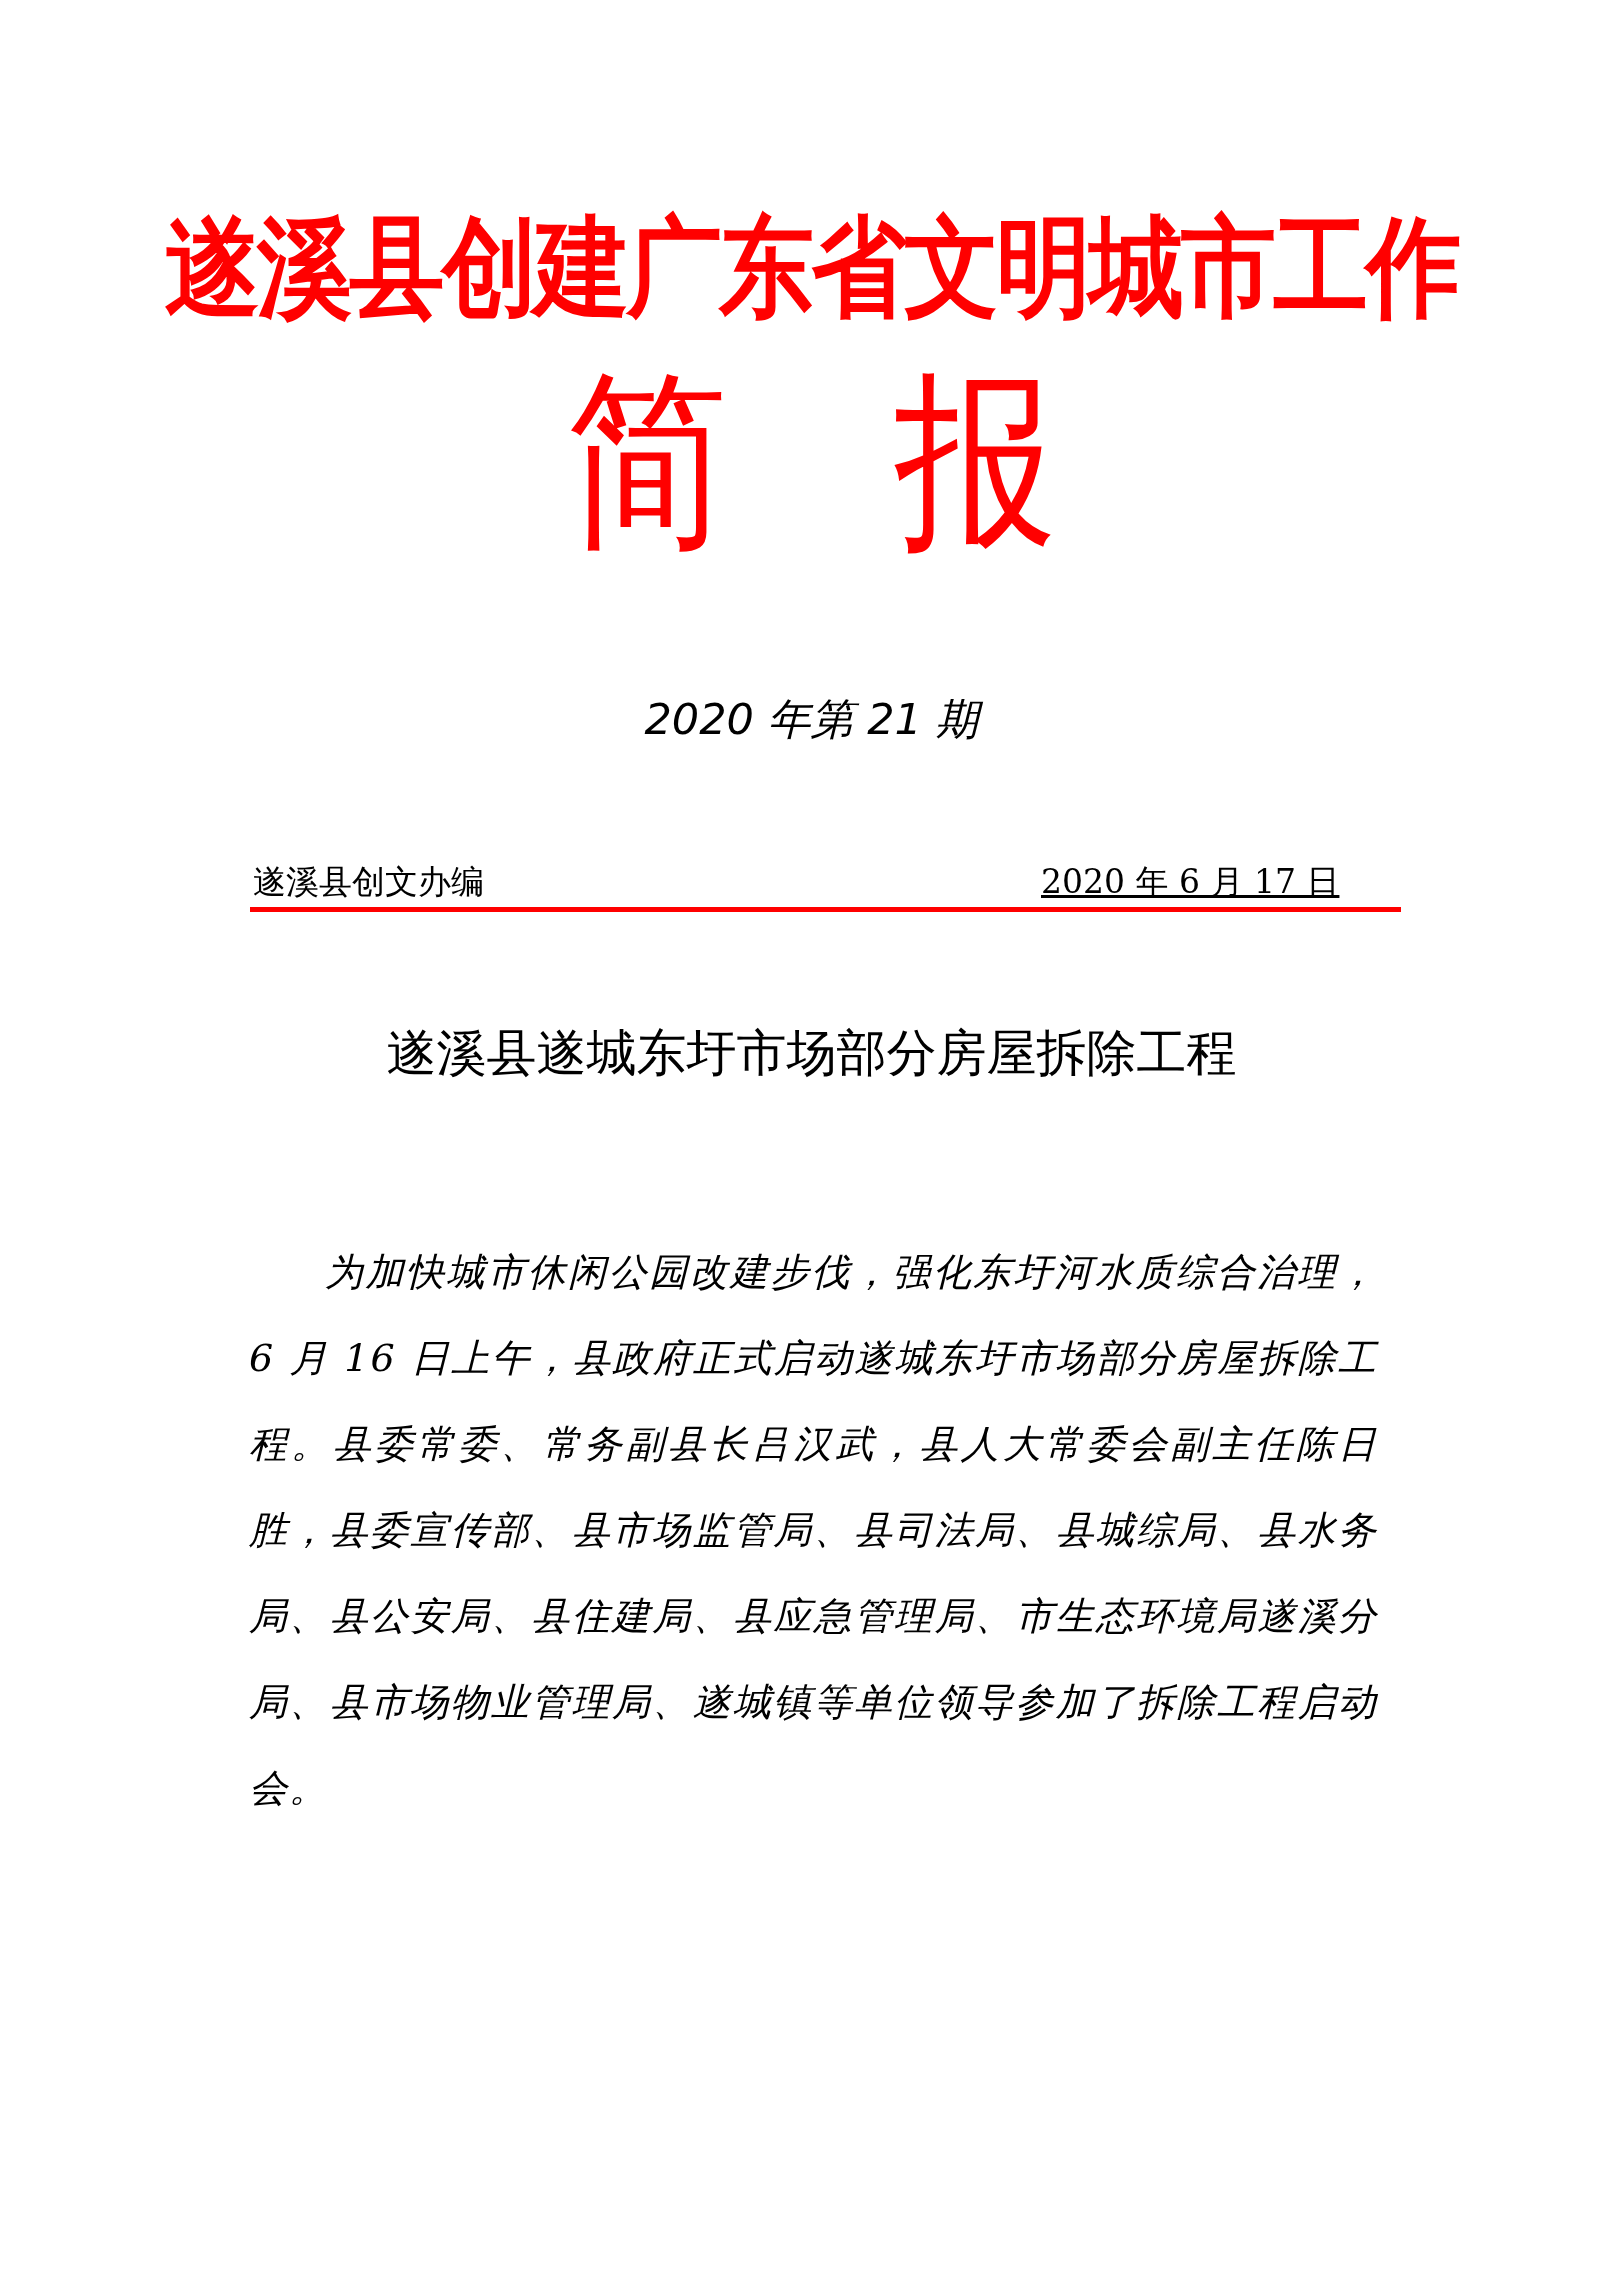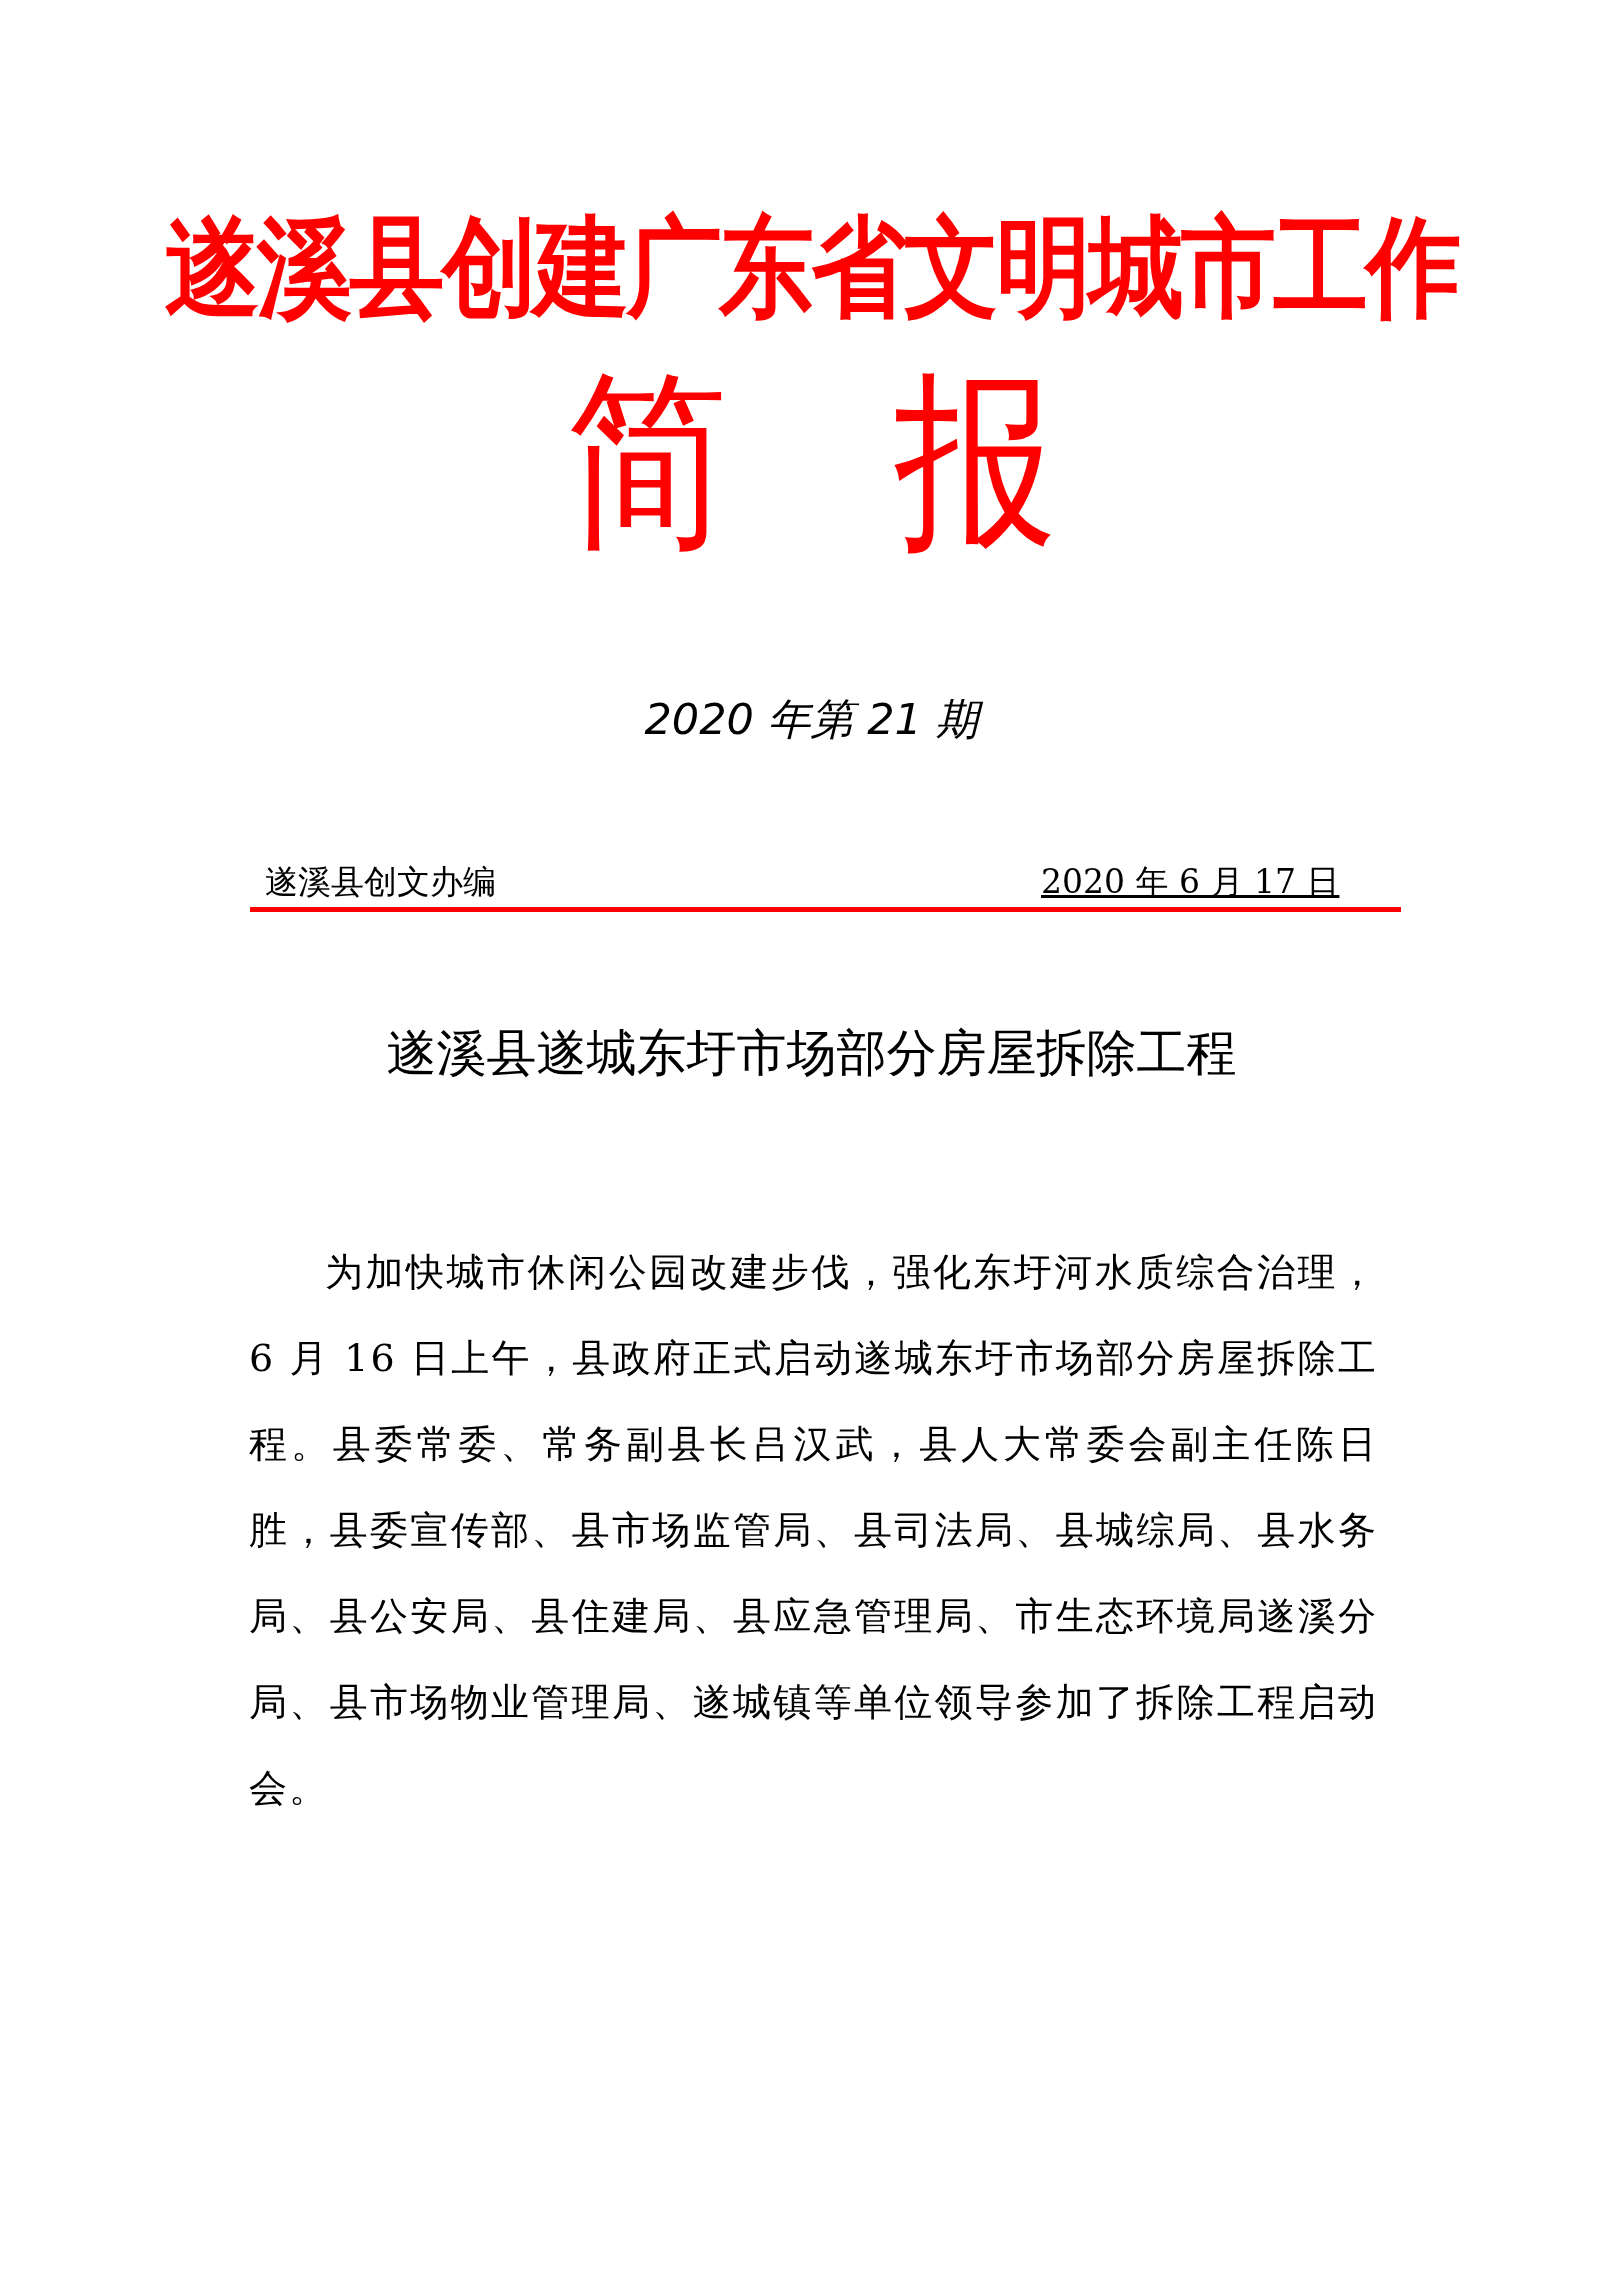--- a/index.html
+++ b/index.html
@@ -9,28 +9,28 @@
            color: #ff0000; font-family: "DejaVu Sans", sans-serif; font-weight: bold;
            font-size: 95px; letter-spacing: -2.6px; transform: scaleY(1.15); transform-origin: top center; }
     .masthead-sub { position: absolute; left: 0; width: 1623px; top: 367px; text-align: center;
            color: #ff0000; font-family: "DejaVu Serif", serif; font-size: 190px; line-height: 1;
            transform: scaleX(0.85); transform-origin: top center; }
     .masthead-sub span { display: inline-block; margin: 0 98px; }
     .issue { position: absolute; left: 0; width: 1623px; top: 691px; text-align: center;
            font-family: "DejaVu Sans", sans-serif; font-size: 43px; font-style: italic; }
     .meta-row { position: absolute; left: 249px; width: 1152px; top: 864px; height: 46px;
            font-family: "DejaVu Serif", serif; font-size: 33px; }
-    .meta-left { position: absolute; left: 16px; bottom: 5.2px; }
+    .meta-left { position: absolute; left: 4px; bottom: 5.2px; }
     .meta-right { position: absolute; left: 792px; bottom: 5.2px; text-decoration: underline; }
     .red-rule { position: absolute; left: 250px; top: 907px; width: 1151px; height: 5.2px; background: #ff0000; }
     .article-title { position: absolute; left: 0; width: 1623px; top: 1011px; text-align: center;
            font-family: "DejaVu Serif", serif; font-size: 50px; line-height: 85px; }
     .article-body { position: absolute; left: 249px; width: 1129px; top: 1229px;
            font-family: "DejaVu Serif", serif; font-size: 38px; line-height: 86px;
-           text-align: justify; text-indent: 2em; letter-spacing: 2px; }
+           text-align: justify; text-indent: 2em; letter-spacing: 2px; font-style: italic; }
   </style>
 </head>
 <body>
 
 <div class="masthead-title">遂溪县创建广东省文明城市工作</div>
 
 <div class="masthead-sub">
   <span>简</span><span>报</span>
 </div>
 

